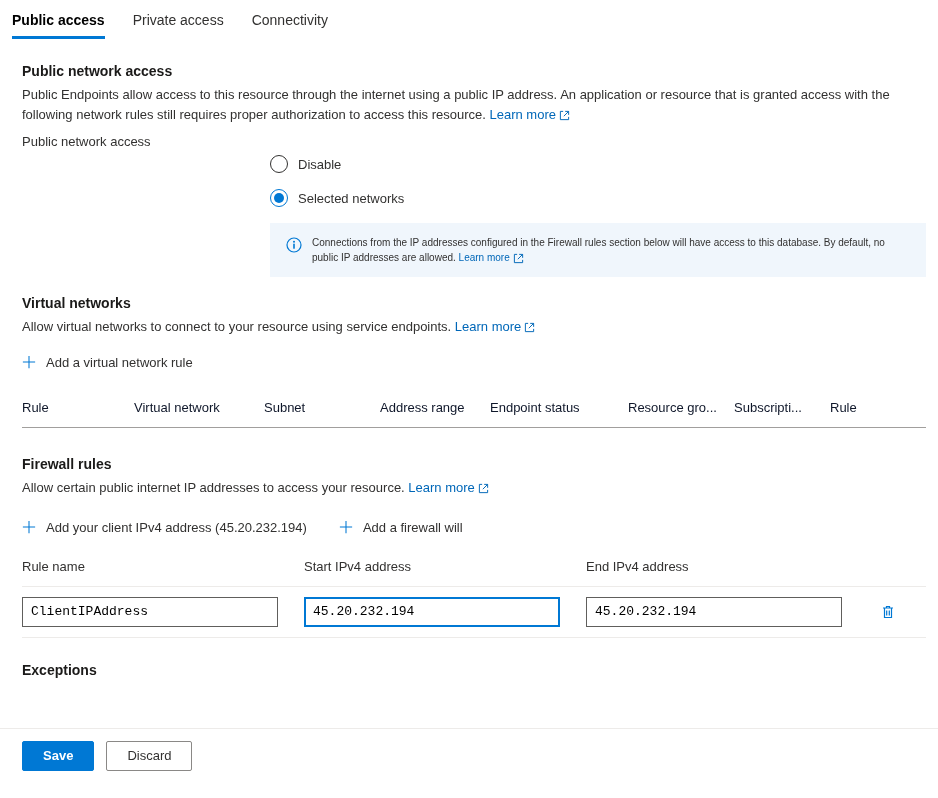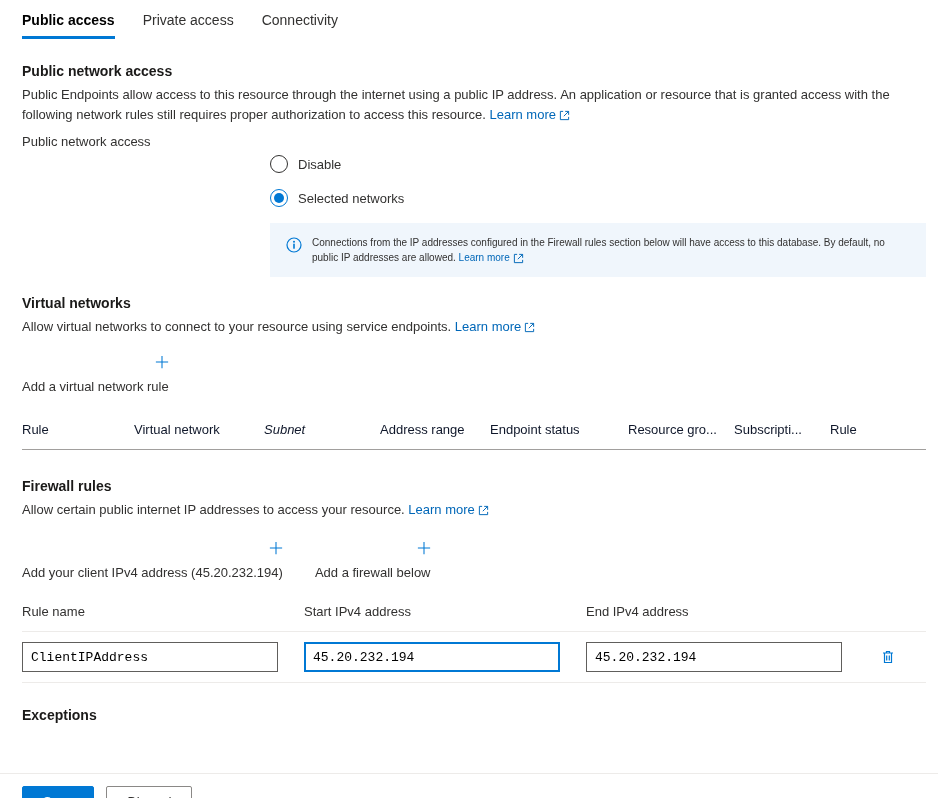--- a/index.html
+++ b/index.html
@@ -2,50 +2,50 @@
 <html><head>
 <meta charset="utf-8">
 <style>
   * { box-sizing: border-box; }
   html, body { margin: 0; padding: 0; font-family: "Segoe UI", Arial, sans-serif; font-size: 13px; color: #323130; background: #fff; width: 938px; }
   body { padding-bottom: 60px; }
   a.link { color: #0067b8; text-decoration: none; cursor: pointer; }
   .ext-icon { display: inline-block; margin-left: 3px; vertical-align: middle; }
 
   
-  .tabs { display: flex; gap: 28px; padding: 0 22px; border-bottom: 1px solid #fff; margin-top: 4px; }
+  .tabs { display: flex; gap: 28px; padding: 0 12px; border-bottom: 1px solid #fff; margin-top: 4px; }
   .tab { padding: 8px 0 10px 0; font-size: 14px; color: #323130; cursor: pointer; position: relative; }
   .tab.active { font-weight: 600; color: #000; }
   .tab.active::after { content: ""; position: absolute; left: 0; right: 0; bottom: -1px; height: 3px; background: #0078d4; }
 
   .content { padding: 6px 12px 20px 22px; }
 
   .section-title { font-weight: 600; font-size: 14px; margin-top: 18px; margin-bottom: 6px; color: #1b1a19; }
   .section-desc { font-size: 13px; color: #323130; line-height: 1.5; }
 
   .field-label { font-size: 13px; color: #323130; margin-top: 10px; }
 
   .radio-group { margin-top: 6px; margin-left: 248px; }
   .radio-row { display: flex; align-items: center; gap: 10px; margin-bottom: 16px; font-size: 13px; }
   .radio { width: 18px; height: 18px; border-radius: 50%; border: 1px solid #323130; display: inline-flex; align-items: center; justify-content: center; background: #fff; cursor: pointer; flex-shrink:0; }
   .radio.selected { border: 1px solid #0078d4; }
   .radio.selected .dot { width: 10px; height: 10px; border-radius: 50%; background: #0078d4; }
 
   .info-box { background: #f0f6fc; border-left: 0; padding: 12px 16px; margin-top: 2px; display: flex; gap: 10px; font-size: 10px; line-height: 1.5; }
   .info-icon { flex-shrink: 0; margin-top: 2px; }
 
-  .add-link { display: inline-flex; align-items: flex-end; gap: 10px; color: #323130; font-size: 13px; margin-top: 18px; cursor: pointer; flex-direction: column; }
+  .add-link { display: inline-flex; align-items: center; gap: 10px; color: #323130; font-size: 13px; margin-top: 18px; cursor: pointer; }
   .plus-icon { color: #0078d4; flex-shrink:0; }
 
   
   .vnet-header { display: flex; gap: 0; margin-top: 28px; padding-bottom: 12px; border-bottom: 1px solid #a19f9d; font-size: 13px; color: #0f172a; }
   .vnet-header > div { padding-right: 8px; }
   .col-rule { width: 112px; }
   .col-vn { width: 130px; }
-  .col-sub { width: 116px; font-style: italic; }
+  .col-sub { width: 116px; }
   .col-ar { width: 110px; }
   .col-es { width: 138px; }
   .col-rg { width: 106px; }
   .col-sp { width: 96px; }
   .col-st { flex: 1; }
 
   .action-row { display: flex; gap: 32px; margin-top: 22px; }
 
   
   .fw-table { margin-top: 24px; }
@@ -175,21 +175,21 @@
           </svg>
       </span>
       <span>Add your client IPv4 address (45.20.232.194)</span>
     </div>
     <div class="add-link" style="margin-top:0">
       <span class="plus-icon">
         <svg width="14" height="14" viewBox="0 0 16 16">
             <path stroke="#0078d4" stroke-width="1.2" d="M8 1v14M1 8h14"></path>
           </svg>
       </span>
-      <span>Add a firewall below</span>
+      <span>Add a firewall will</span>
     </div>
   </div>
 
   <div class="fw-table">
     <div class="fw-header">
       <div class="fw-col">Rule name</div>
       <div class="fw-col">Start IPv4 address</div>
       <div class="fw-col">End IPv4 address</div>
       <div class="fw-actions"></div>
     </div>

